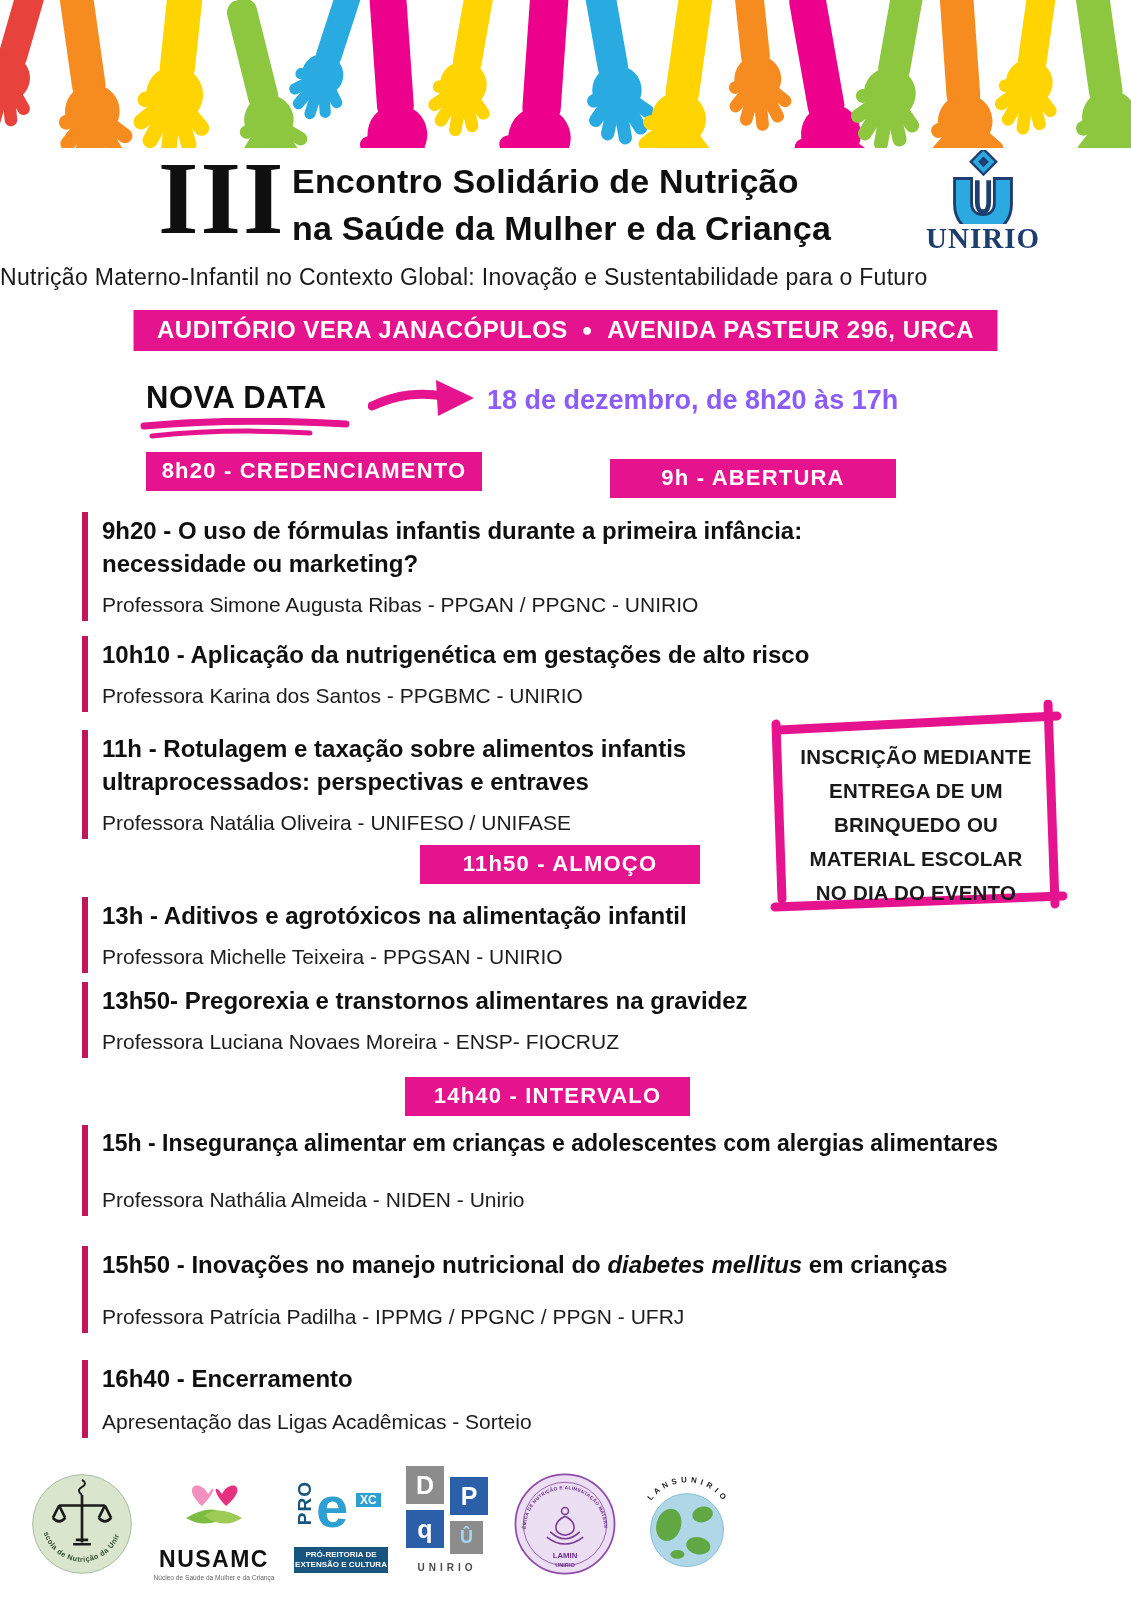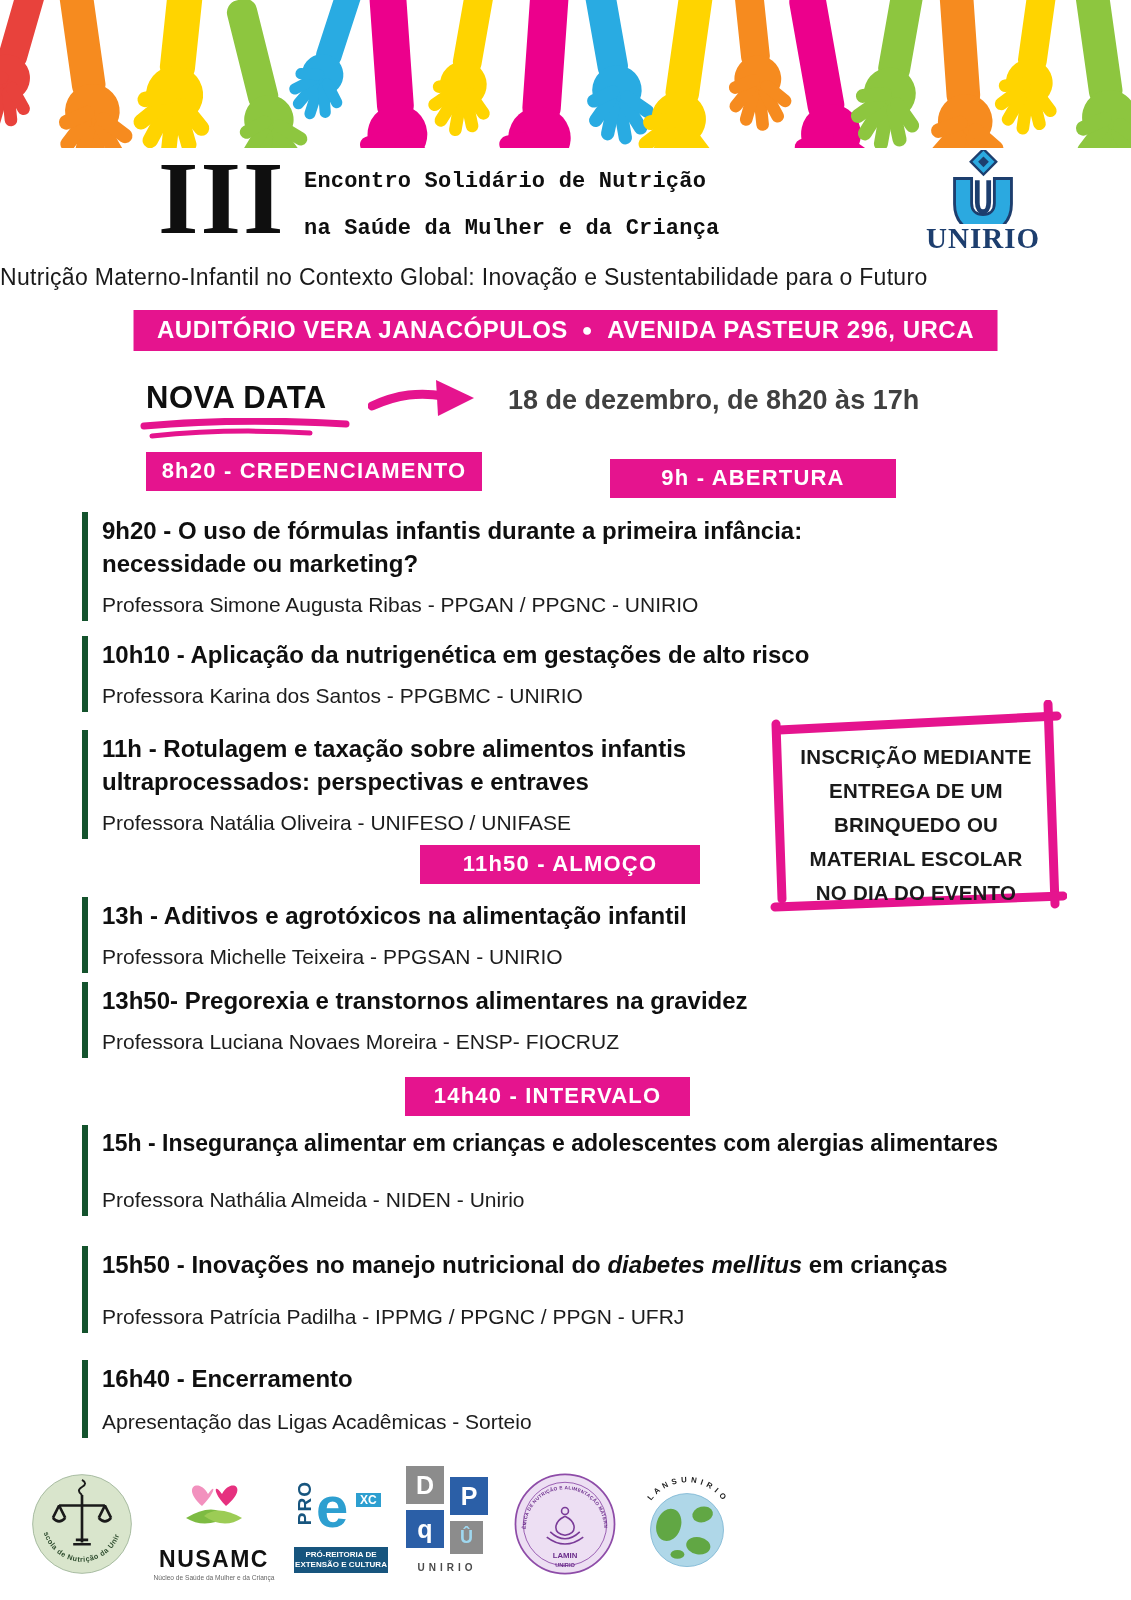--- a/index.html
+++ b/index.html
@@ -5,52 +5,52 @@
   * { margin:0; padding:0; box-sizing:border-box; }
   body { background:#ffffff; font-family:"Liberation Sans", sans-serif; }
   #poster { position:relative; width:1131px; height:1600px; background:#ffffff; overflow:hidden; }
 
   
   #hands-svg { position:absolute; top:0; left:0; width:1131px; height:148px; display:block; }
 
   
   .roman { position:absolute; left:158px; top:148px; font-family:"Liberation Serif", serif;
            font-weight:700; font-size:104px; line-height:100px; color:#0f0f0f; letter-spacing:2px; }
-  .title { position:absolute; left:304px; top:158px; font-size:22px; font-weight:700;
-           color:#0f0f0f; line-height:47px; letter-spacing:0.2px;font-family:Liberation Mono, monospace; }
+  .title { position:absolute; left:292px; top:158px; font-size:34px; font-weight:700;
+           color:#0f0f0f; line-height:47px; letter-spacing:0.2px; }
   .unirio-logo { position:absolute; left:903px; top:150px; width:160px; height:108px; text-align:center; }
   .unirio-logo svg { display:block; margin:0 auto; }
   .unirio-wordmark { font-family:"Liberation Serif", serif; font-weight:700; font-size:29px;
                      color:#1d3e6e; letter-spacing:1px; margin-top:-2px; }
   .subtitle { position:absolute; left:0; top:264px; width:100%; text-align:left;
               font-size:23px; font-weight:400; color:#1a1a1a; letter-spacing:0.3px; }
 
   
   .venue-banner { position:absolute; top:310px; left:50%; transform:translateX(-50%);
                   background:#e5148e; color:#ffffff; font-weight:700; font-size:24px;
                   letter-spacing:0.5px; padding:6px 24px 7px; white-space:nowrap; }
   .venue-banner .sep { display:inline-block; margin:0 14px; font-size:18px; vertical-align:2px; }
 
   
   .nova-data-label { position:absolute; left:146px; top:380px; font-size:31px; font-weight:800;
                      color:#0f0f0f; letter-spacing:0.5px; }
   .nova-underline { position:absolute; left:140px; top:418px; }
   .nova-arrow { position:absolute; left:368px; top:376px; }
-  .nova-date-value { position:absolute; left:508px; top:385px; font-size:27px; font-weight:700; color:#404040;text-align:right; }
+  .nova-date-value { position:absolute; left:487px; top:385px; font-size:27px; font-weight:700; color:#8b5cf6;text-align:right; }
 
   
   .chip { position:absolute; background:#e5148e; color:#ffffff; font-weight:700;
           font-size:22px; letter-spacing:1.2px; text-align:center; padding:6px 0 7px; }
   .chip-cred      { left:146px; top:452px; width:336px; }
   .chip-abertura  { left:610px; top:459px; width:286px; }
   .chip-almoco    { left:420px; top:845px; width:280px; }
   .chip-intervalo { left:405px; top:1077px; width:285px; }
 
   
-  .talk { position:absolute; left:82px; border-left:6px solid #14532d; padding:2px 0 4px 14px; }
+  .talk { position:absolute; left:82px; border-left:6px solid #be185d; padding:2px 0 4px 14px; }
   .talk-title { font-size:24px; font-weight:700; color:#0f0f0f; line-height:33px; }
   .talk-speaker { font-size:21px; font-weight:400; color:#1c1c1c; margin-top:13px; }
   .t1 { top:512px; } .t1 .talk-title { max-width:770px; }
   .t2 { top:636px; }
   .t3 { top:730px; } .t3 .talk-title { max-width:640px; }
   .t4 { top:897px; }
   .t5 { top:982px; }
   .t6 { top:1125px; } .t6 .talk-title { font-size:23px; } .t6 .talk-speaker { margin-top:28px; }
   .t7 { top:1246px; } .t7 .talk-speaker { margin-top:24px; }
   .t8 { top:1360px; } .t8 .talk-speaker { margin-top:15px; }

